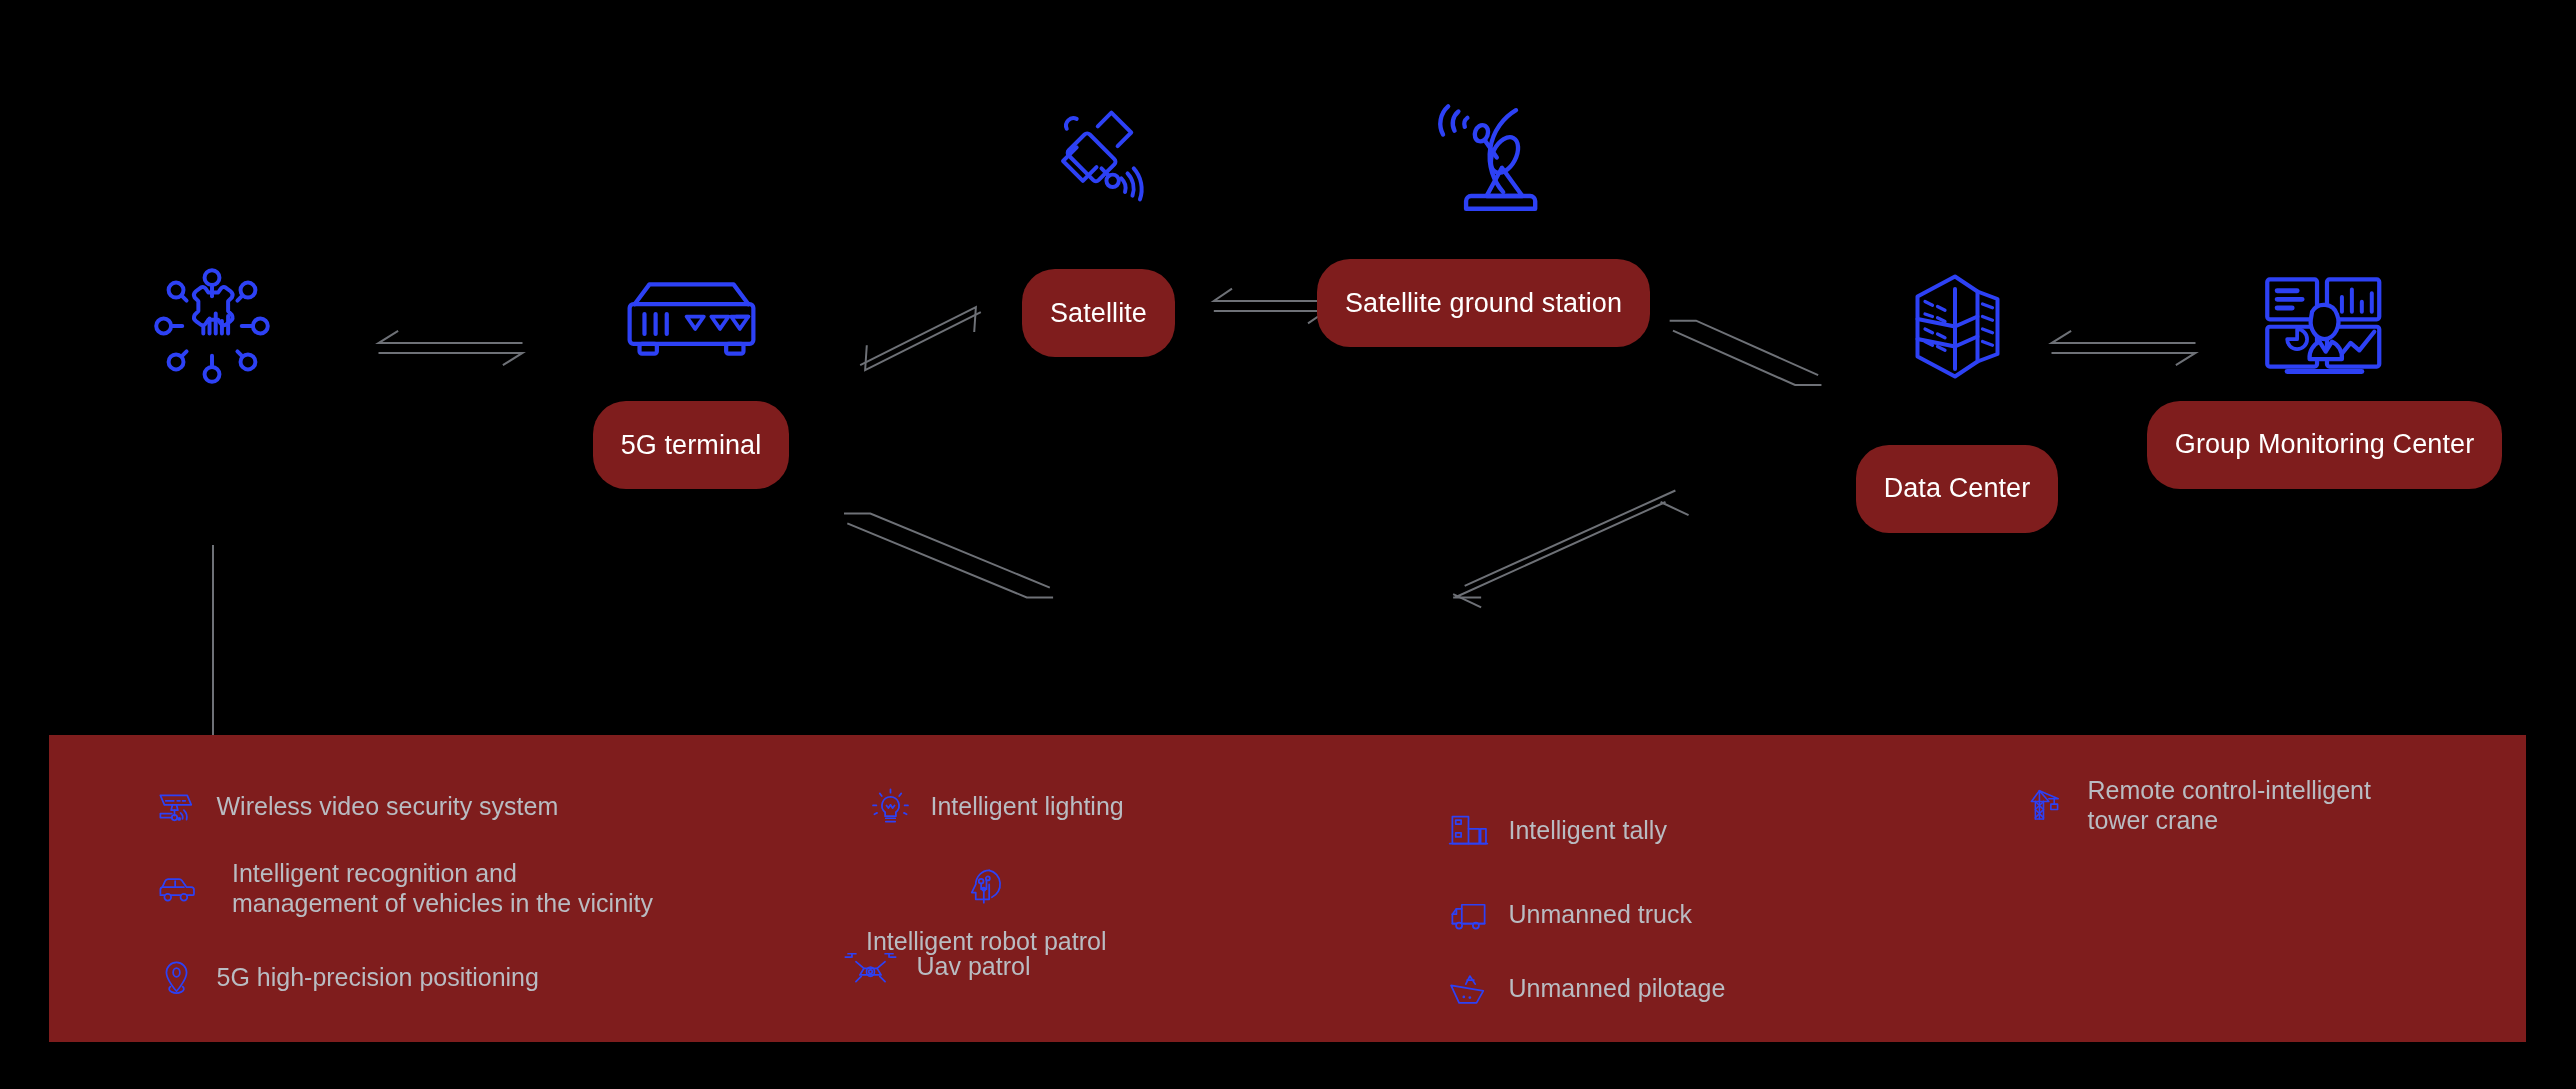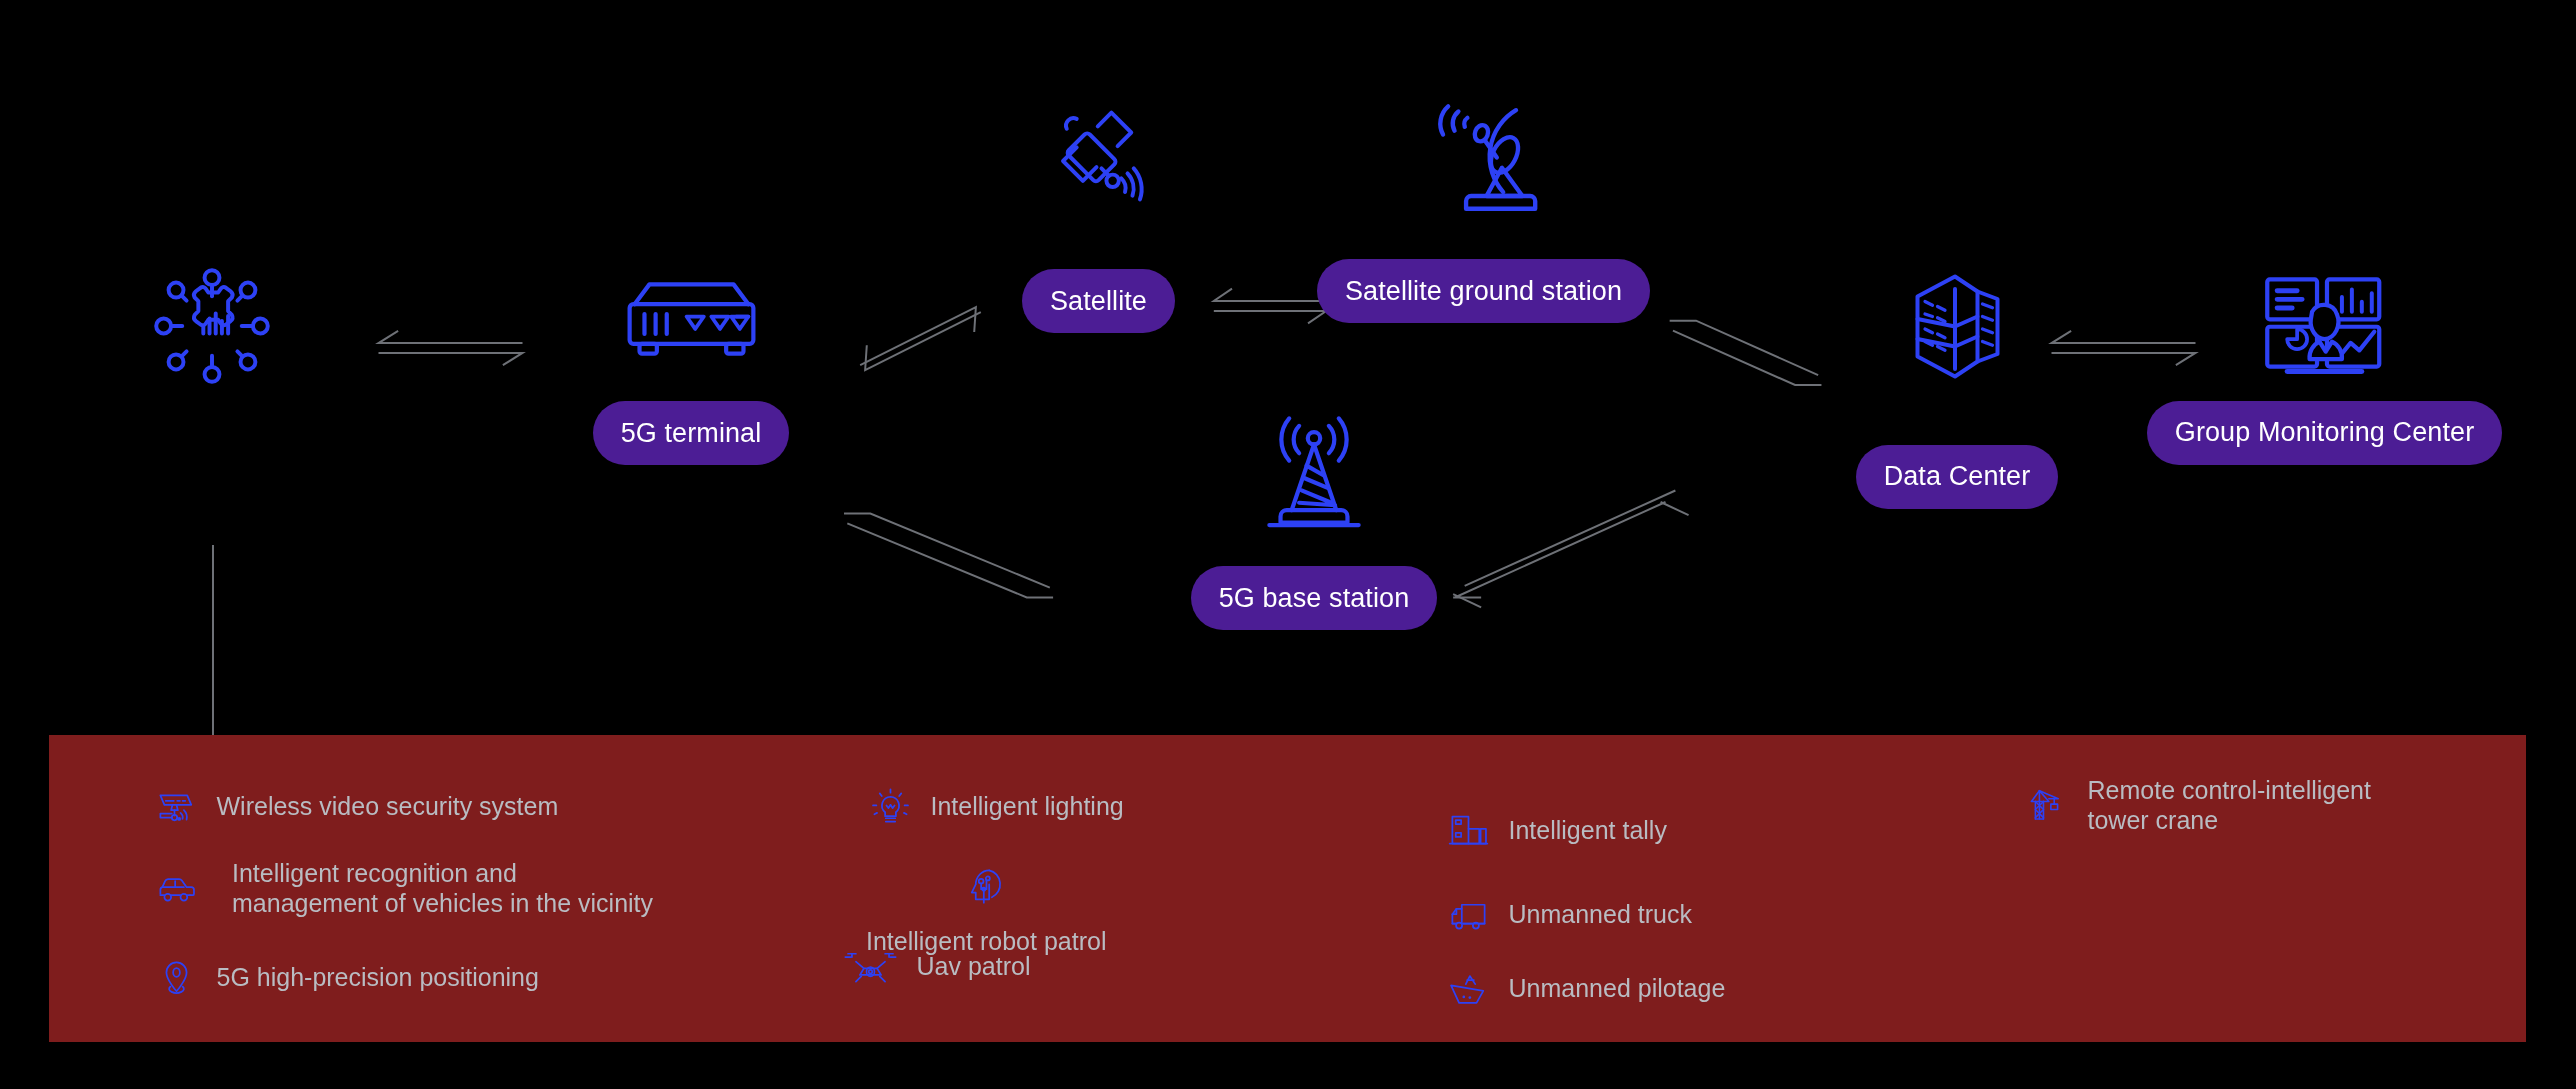--- a/index.html
+++ b/index.html
@@ -8,22 +8,22 @@
     font-family:"Liberation Sans", sans-serif;
     background:#000000;
   }
   .stage{position:absolute;inset:0;}
 
   
   .node{position:absolute;display:flex;flex-direction:column;align-items:center;}
   .node .icon{display:flex;align-items:center;justify-content:center;}
   .pill{
     display:inline-flex;align-items:center;justify-content:center;
-    background:#4c1d95;color:#ffffff;border-radius:33px;
-    height:56px;padding:4px 28px;font-size:27px;line-height:1;
+    background:#7f1d1d;color:#ffffff;border-radius:33px;
+    height:56px;padding:16px 28px;font-size:27px;line-height:1;
     white-space:nowrap;letter-spacing:0.1px;
   }
 
   
   .arrow{position:absolute;}
   .arrow svg{display:block;overflow:visible;}
 
   
   .legend-panel{
     position:absolute;left:49px;top:735px;width:2477px;height:307px;
@@ -175,38 +175,20 @@
           <path d="M51 39 L60 52"></path>
           <ellipse cx="66" cy="50" rx="9" ry="15" transform="rotate(28 66 50)"></ellipse>
           <path d="M64 60 L52 82 H80 Z"></path>
           <path d="M40 82 H86 a4 4 0 0 1 4 4 v6 H36 v-6 a4 4 0 0 1 4-4z"></path>
         </g>
       </svg>
     </div>
     <div class="pill" style="margin-top:40px;">Satellite ground station</div>
   </div>
 
-  <div class="node" style="left:1149px;top:411px;width:330px;">
-    <div class="icon">
-      <svg class="ic" width="124" height="124" viewBox="0 0 100 100">
-        <g fill="none" stroke="#2d41f5" stroke-width="3.4" stroke-linecap="round" stroke-linejoin="round">
-          <circle cx="50" cy="22" r="5"></circle>
-          <path d="M38 12 a16 16 0 0 0 0 22"></path>
-          <path d="M30 6 a26 26 0 0 0 0 34"></path>
-          <path d="M62 12 a16 16 0 0 1 0 22"></path>
-          <path d="M70 6 a26 26 0 0 1 0 34"></path>
-          <path d="M50 27 L32 80 M50 27 L68 80"></path>
-          <path d="M44 44 L58 52 M42 54 L61 62 M40 64 L64 74 M38 74 L67 76"></path>
-          <path d="M28 80 H72 a5 5 0 0 1 5 5 v5 H23 v-5 a5 5 0 0 1 5-5z"></path>
-          <path d="M14 92 H86"></path>
-        </g>
-      </svg>
-    </div>
-    <div class="pill" style="margin-top:31px;">5G base station</div>
-  </div>
 
   <div class="node" style="left:1821px;top:264px;width:272px;gap:34px;">
     <div class="icon">
       <svg class="ic" width="125" height="125" viewBox="0 0 100 100">
         <g fill="none" stroke="#2d41f5" stroke-width="3.2" stroke-linecap="round" stroke-linejoin="round">
           <path d="M18 26 L48 10 L66 22 V78 L48 90 L18 74 Z"></path>
           <path d="M48 20 V84"></path>
           <path d="M66 22 L82 28 V72 L66 78"></path>
           <path d="M18 44 L48 50 M18 60 L48 66"></path>
           <path d="M48 50 L66 42 M48 66 L66 58"></path>

